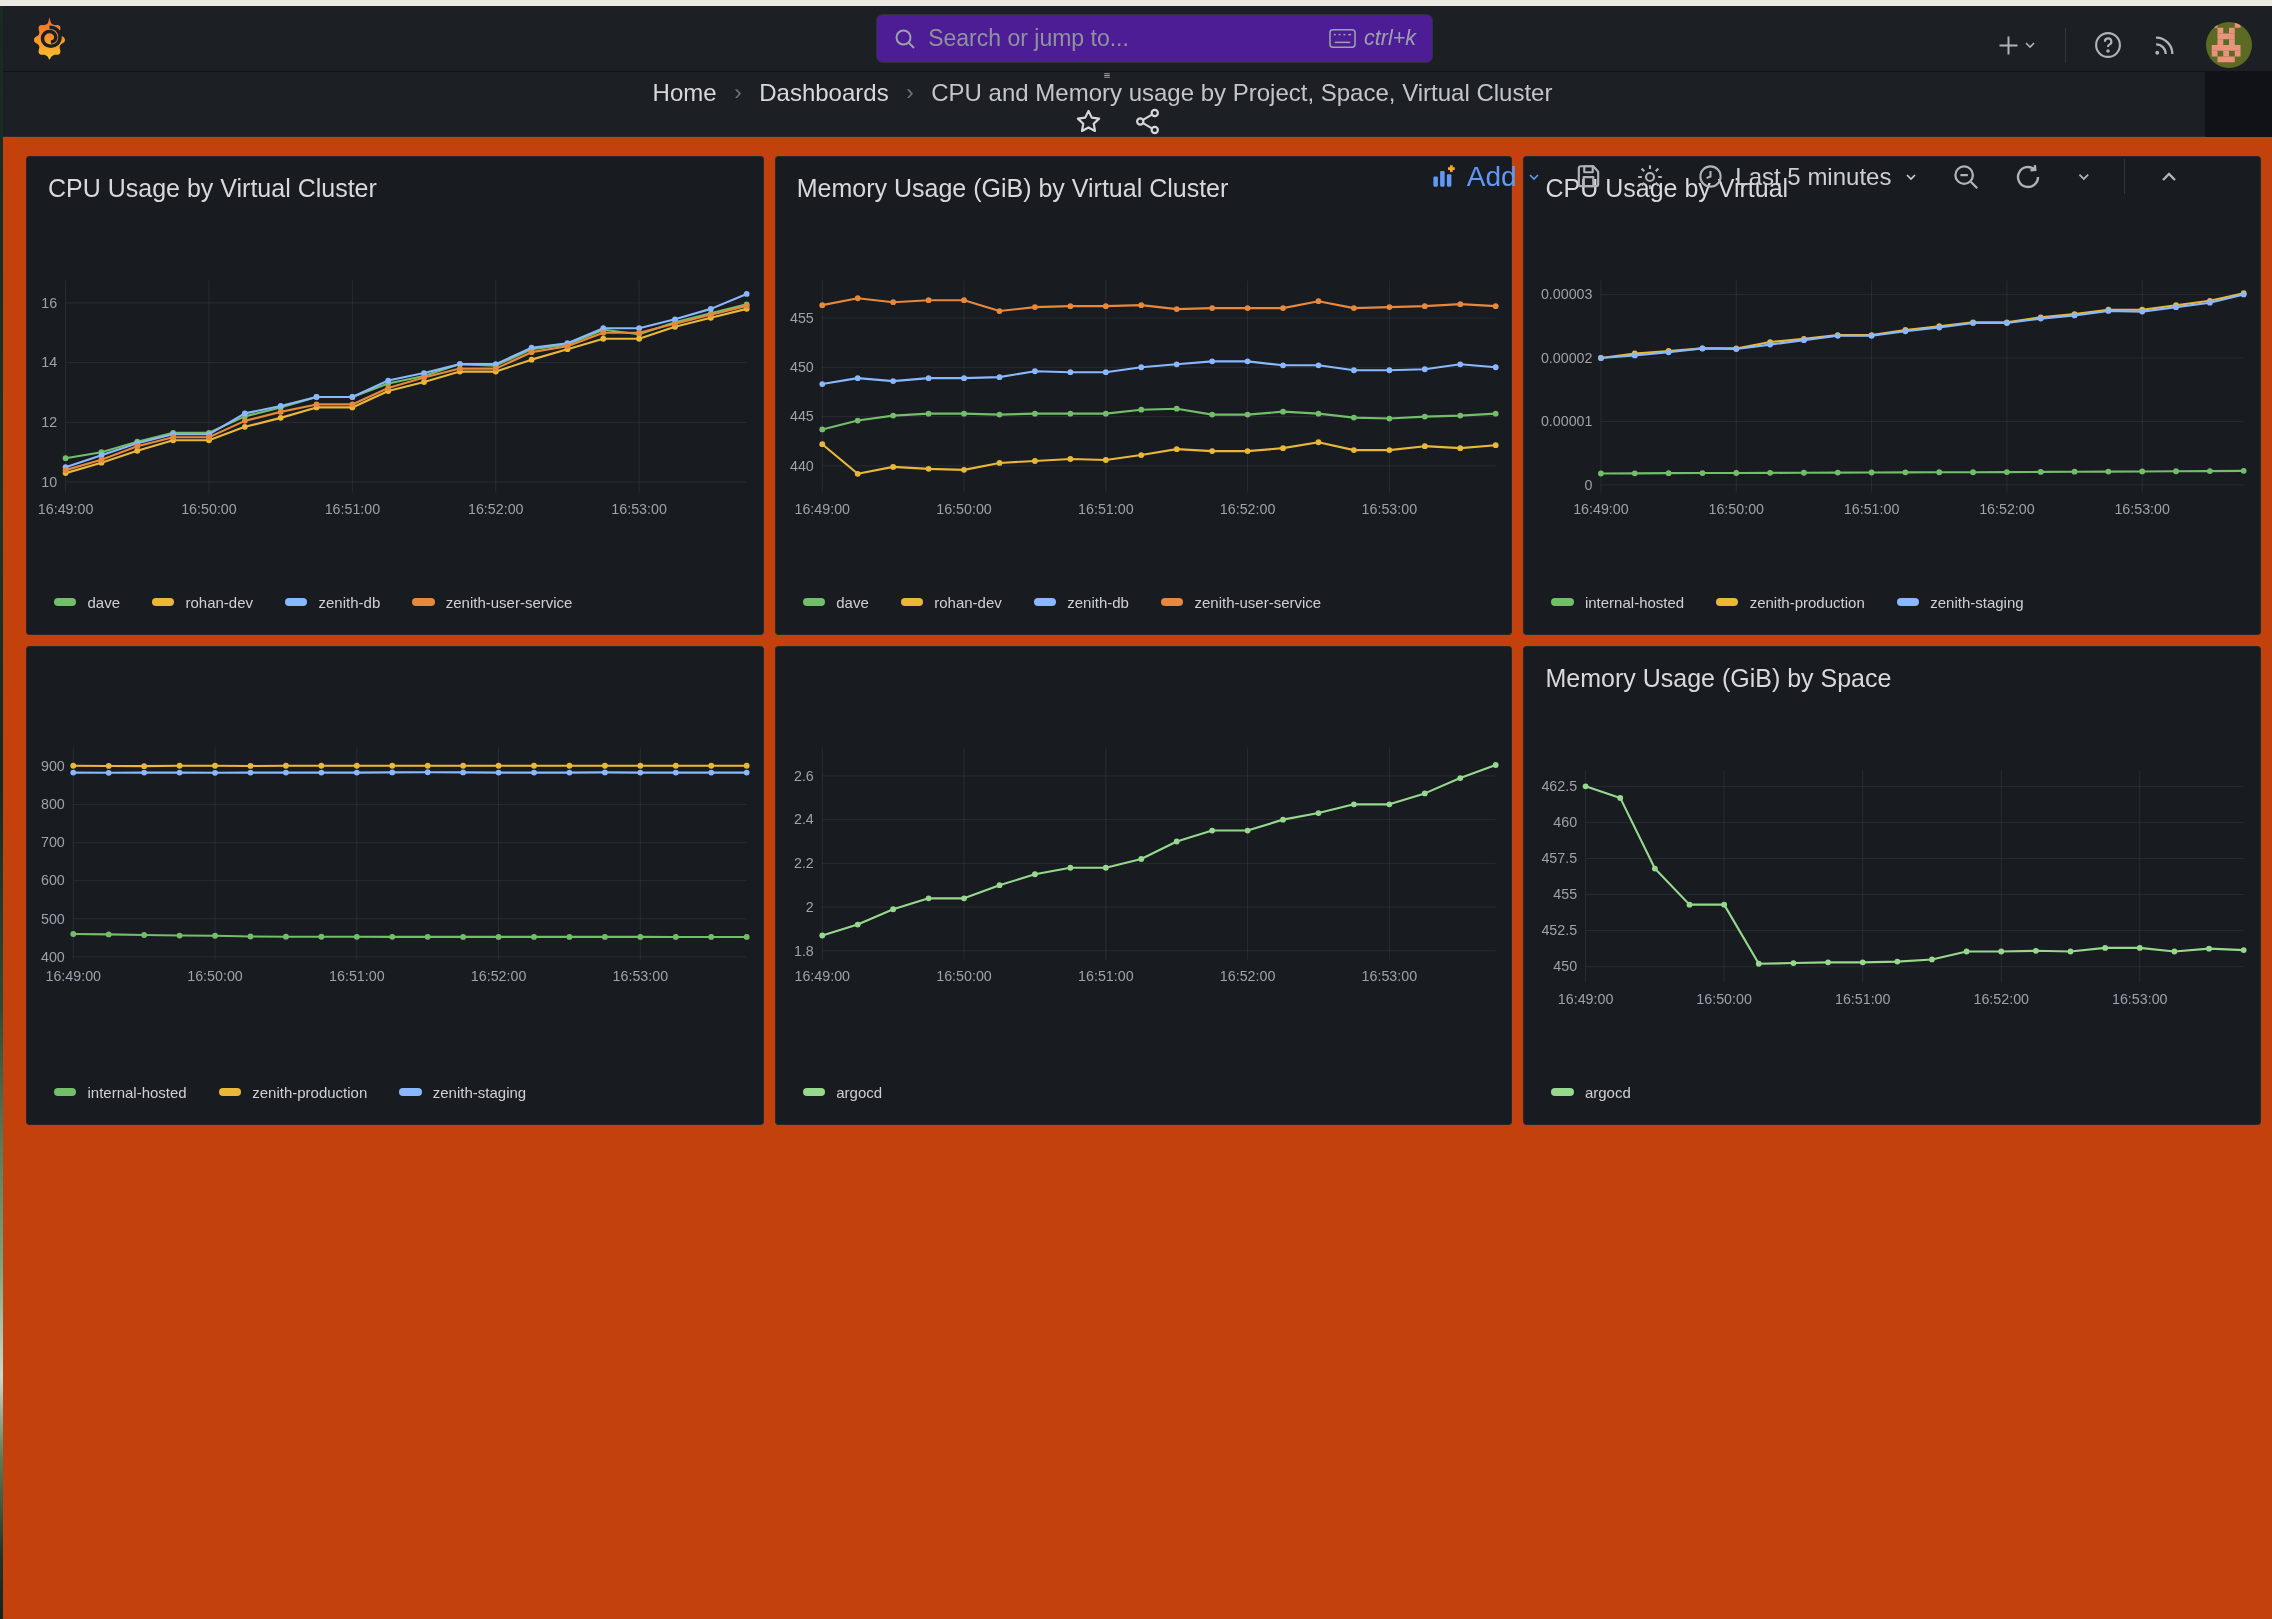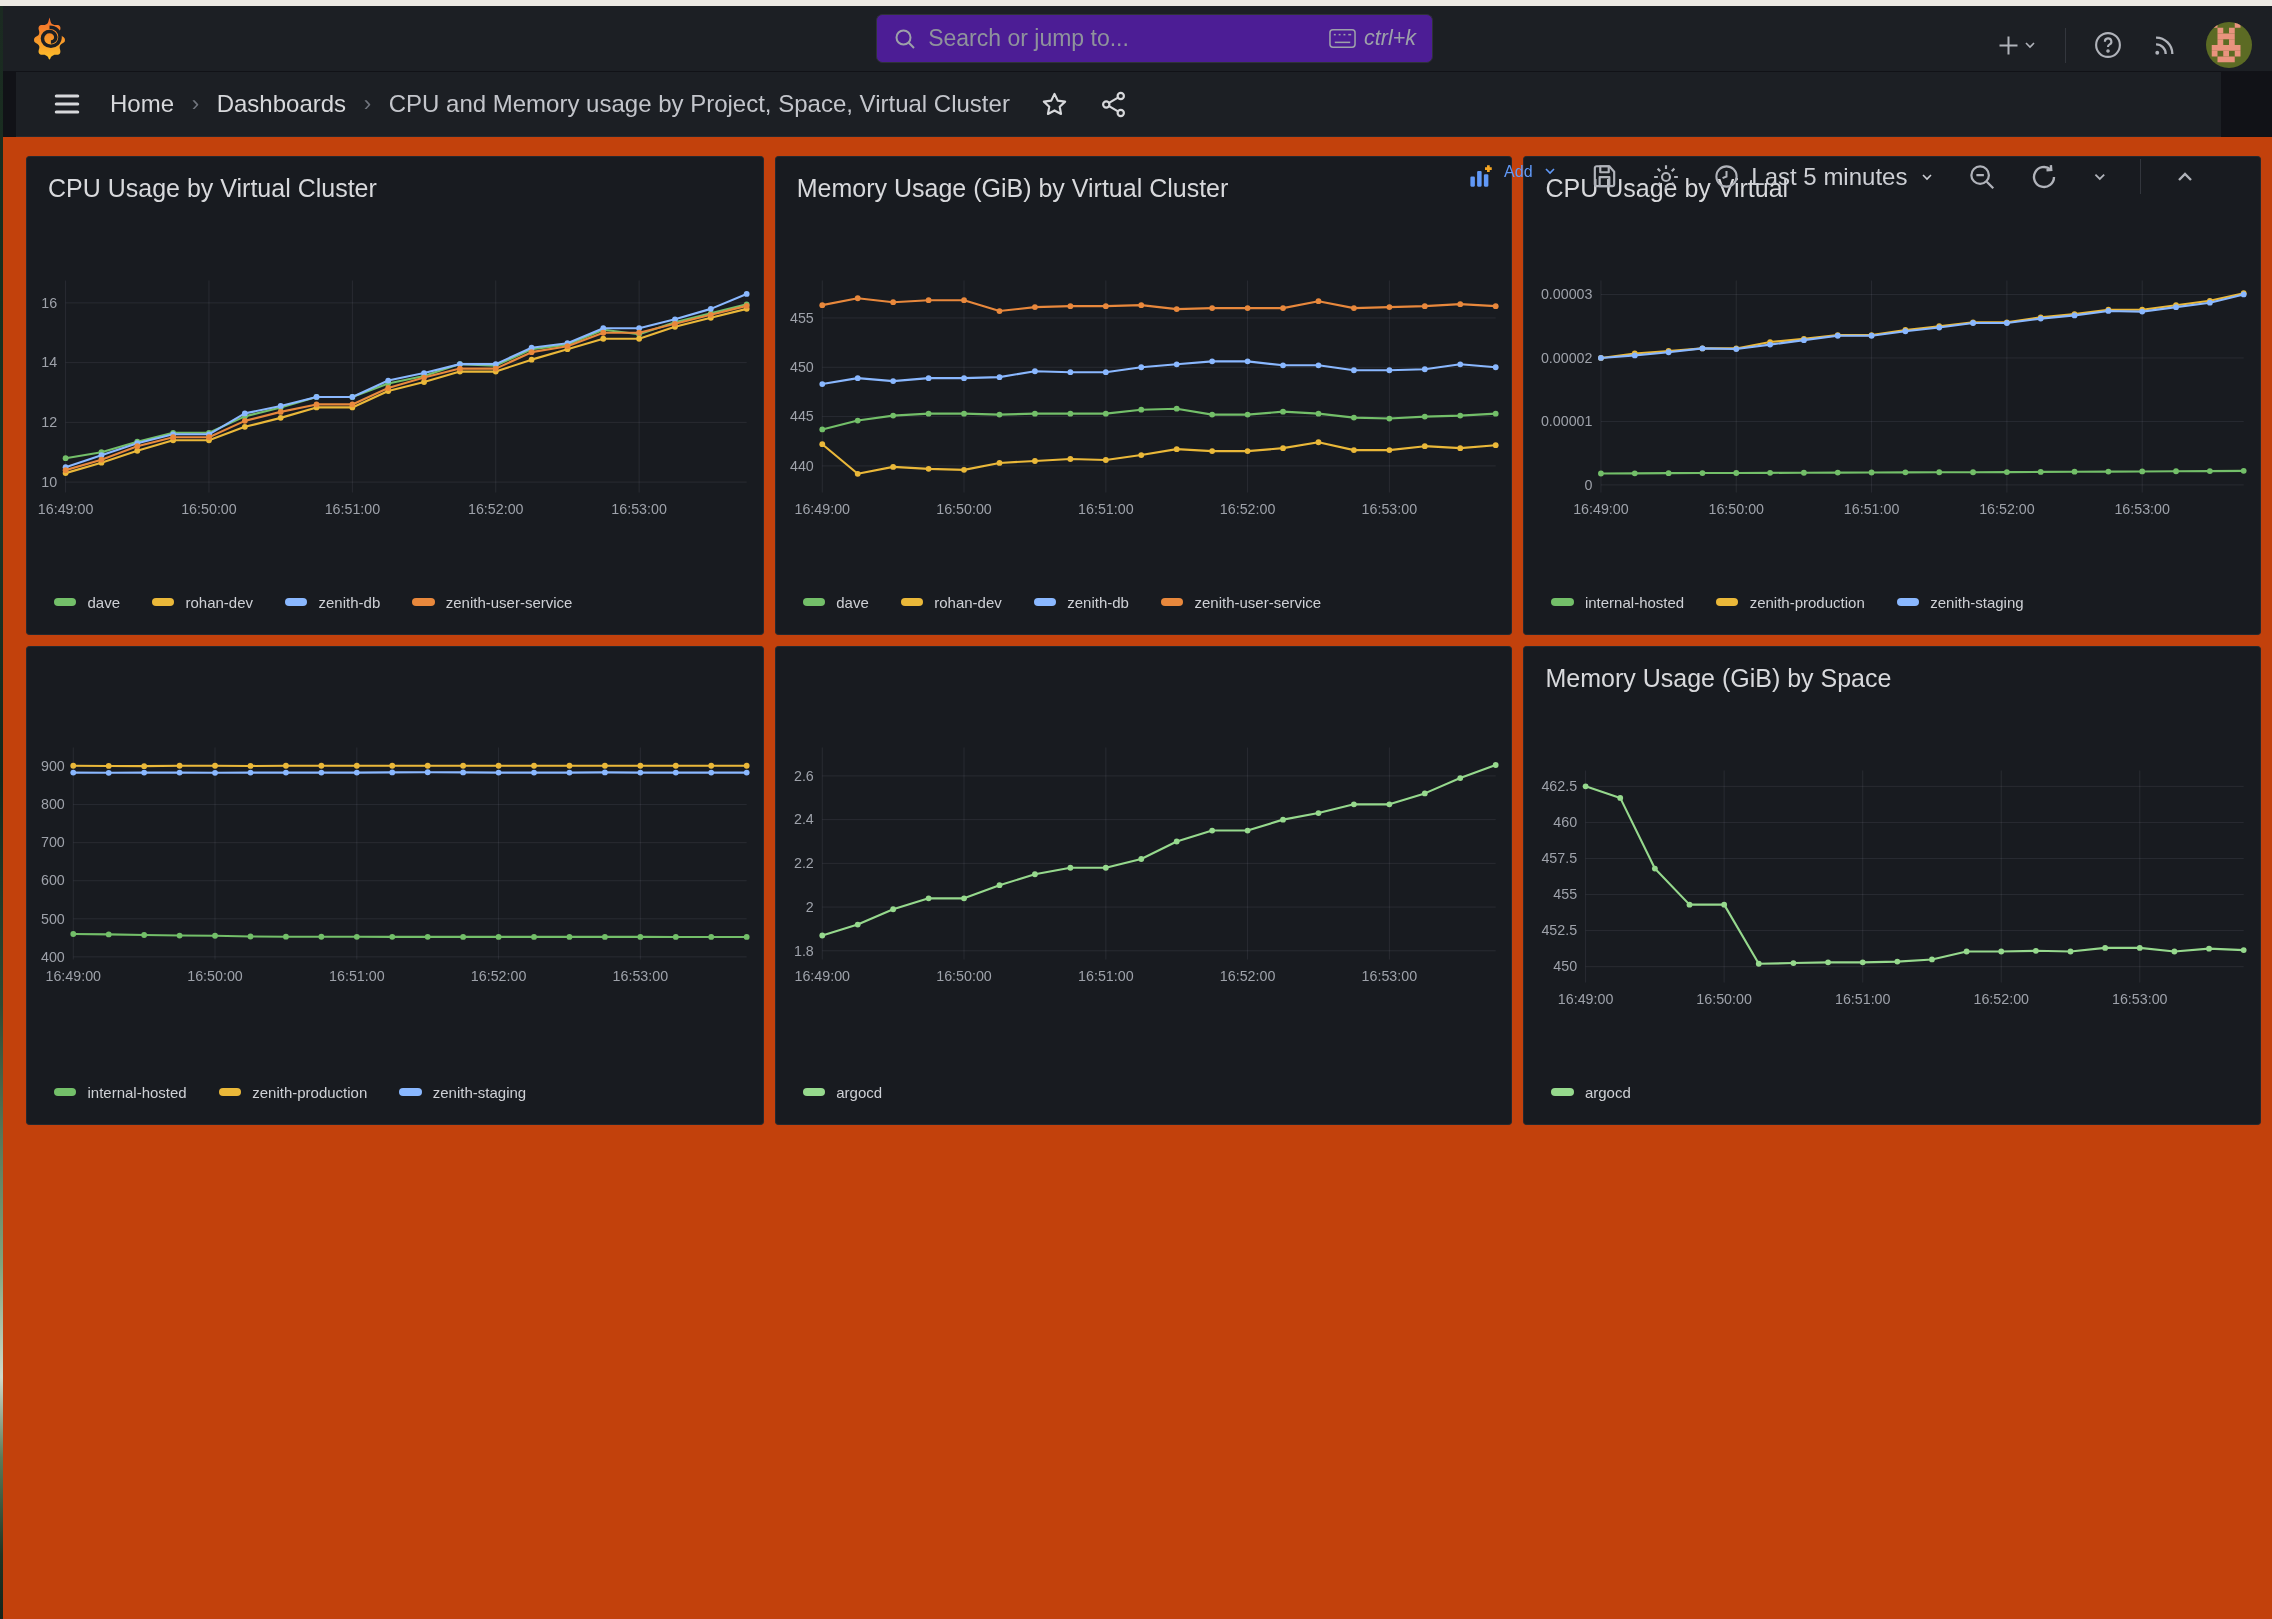--- a/index.html
+++ b/index.html
@@ -3,39 +3,39 @@
 <meta charset="utf-8">
 <style>
   html,body{margin:0;padding:0;background:#111217;width:2273px;height:1620px;overflow:hidden;
             font-family:"Liberation Sans",sans-serif;-webkit-font-smoothing:antialiased;}
   *{box-sizing:border-box;}
   .top-strip{position:absolute;left:0;top:0;width:2273px;height:6.4px;background:#ece9e3;z-index:30;}
   .left-sliver{position:absolute;left:0;top:6.4px;width:3.2px;height:1613px;z-index:29;
     background:linear-gradient(180deg,#1b2a21 0%,#17301f 18%,#1d3527 32%,#15281c 48%,#2e4a33 62%,#7fa37c 78%,#cfd9c9 85%,#5d7a58 90%,#203524 96%,#16241a 100%);}
   .topbar{position:absolute;left:0;top:6.4px;width:2273px;height:65px;background:#1c1f24;
           display:flex;align-items:center;z-index:10;}
-  .navbar{position:absolute;left:16px;top:72px;width:2205px;height:65px;background:#1c1f24;
-          border-bottom:0.8px solid #26292f;display:flex;align-items:center;z-index:10;}
+  .navbar{position:absolute;left:0;top:72px;width:2205px;height:65px;background:#1c1f24;
+          border-bottom:0.8px solid #26292f;display:flex;align-items:center;z-index:10;flex-direction:column;}
   .logo{margin-left:27px;width:45px;height:45px;}
   .searchbox{position:absolute;left:876px;top:8px;width:557px;height:49px;background:#4c1d95;
              border:0.8px solid #2f3238;border-radius:6.4px;display:flex;align-items:center;padding:0 16px;}
   .searchbox .ph{color:#8f939c;font-size:23px;margin-left:11.2px;flex:1;}
   .shortcut{display:flex;align-items:center;gap:8px;color:#9da1a9;font-size:21.5px;font-style:italic;}
   .top-right{position:absolute;right:21px;top:6.4px;height:65px;display:flex;align-items:center;gap:27px;}
   .vdivider{width:0.8px;height:35px;background:#33363d;}
   .icon{display:inline-flex;align-items:center;justify-content:center;}
   .avatar{width:46px;height:46px;border-radius:50%;overflow:hidden;}
   .burger{margin-left:35px;margin-right:27px;}
   .crumbs{display:flex;align-items:center;gap:17.6px;font-size:24px;}
   .crumb{color:#d7d8db;}
   .crumb.current{color:#c3c5cb;}
   .crumb-sep{color:#70747d;font-size:22.3px;}
   .nav-icons{display:flex;align-items:center;gap:30px;margin-left:30px;}
   .nav-right{position:absolute;right:24px;top:72px;height:65px;display:flex;align-items:center;gap:32px;}
-  .add-btn{display:flex;gap:9.6px;color:#6199f7;font-size:16px;font-weight:500;}
+  .add-btn{display:flex;align-items:center;gap:9.6px;color:#6199f7;font-size:28px;font-weight:500;}
   .time-btn{display:flex;align-items:center;gap:11.2px;color:#cdcfd4;font-size:24px;}
   .dash{position:absolute;left:0;top:137px;width:2273px;height:1483px;background:#c2410c;
         padding:19px 12px 4px 26px;display:grid;grid-template-columns:1fr 1fr 1fr;
         grid-template-rows:repeat(3,479px);gap:11.2px 11.2px;}
   .panel{background:#181b20;border:0.8px solid #25282e;border-radius:3.2px;display:flex;flex-direction:column;
          padding:0;min-width:0;min-height:0;}
   .panel-title{margin:0;padding:16px 0 0 21px;font-size:25px;font-weight:500;color:#d8d9dc;line-height:1.2;}
   .chart{flex:1;width:100%;min-height:0;display:block;}
   .legend{display:flex;align-items:center;gap:32px;padding:0 0 17.6px 27px;height:46px;}
   .legend-item{display:flex;align-items:center;gap:11.2px;cursor:pointer;}

